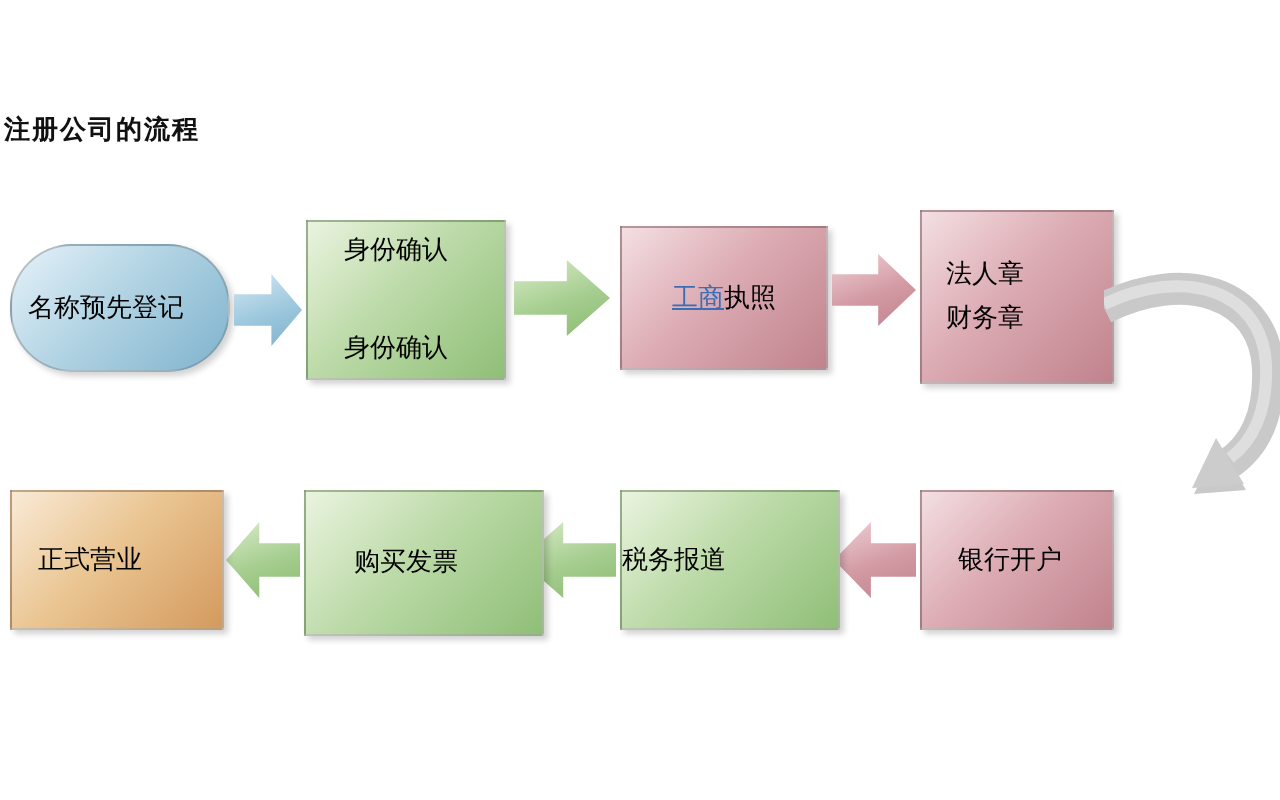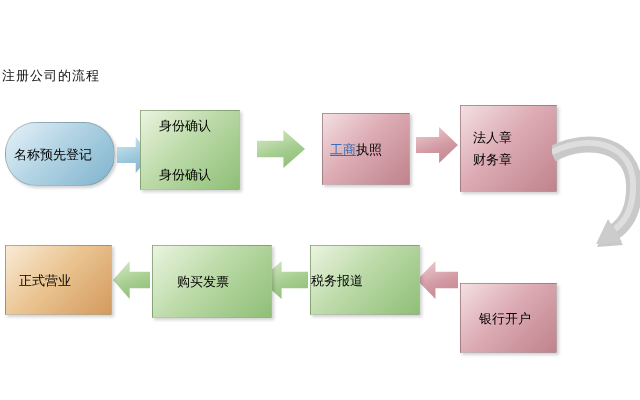--- a/index.html
+++ b/index.html
@@ -4,22 +4,22 @@
 <style>
   html,body{margin:0;padding:0;}
   body{
     width:640px;height:400px;background:#ffffff;
     font-family:"DejaVu Sans","Liberation Sans",sans-serif;
     -webkit-font-smoothing:antialiased;
   }
   .stage{position:relative;width:640px;height:400px;background:#fff;overflow:hidden;}
 
   .title{
-    position:absolute;left:2px;top:67px;
-    font-size:13px;font-weight:normal;color:#111;
+    position:absolute;left:2px;top:56px;
+    font-size:13px;font-weight:bold;color:#111;
     letter-spacing:1px;
   }
 
   .box{
     position:absolute;
     display:flex;flex-direction:column;justify-content:center;
     font-size:13px;color:#000;
     border:1px solid rgba(110,110,110,.35);
     box-shadow:2px 2px 3px rgba(0,0,0,.18);
     box-sizing:border-box;
@@ -53,48 +53,48 @@
 <div class="stage">
 
   <div class="title">注册公司的流程</div>
 
   <div class="box blue" style="left:5px;top:122px;width:110px;height:64px;padding-left:8px;">
     <span>名称预先登记</span>
   </div>
 
   <div class="arrow arrow-right blue" style="left:117px;top:137px;width:34px;height:36px;"></div>
 
-  <div class="box green" style="left:140px;top:110px;width:100px;height:80px;padding-left:18px;gap:28px;">
+  <div class="box green" style="left:153px;top:110px;width:100px;height:80px;padding-left:18px;gap:28px;">
     <span>身份确认</span>
     <span>身份确认</span>
   </div>
 
   <div class="arrow arrow-right green" style="left:257px;top:130px;width:48px;height:38px;"></div>
 
-  <div class="box pink" style="left:322px;top:113px;width:88px;height:72px;padding-left:7px;">
+  <div class="box pink" style="left:310px;top:113px;width:104px;height:72px;padding-left:25px;">
     <span><a class="link">工商</a><span>执照</span></span>
   </div>
 
   <div class="arrow arrow-right pink" style="left:416px;top:127px;width:42px;height:36px;"></div>
 
   <div class="box pink" style="left:460px;top:105px;width:97px;height:87px;padding-left:12px;gap:1px;">
     <span>法人章</span>
     <span>财务章</span>
   </div>
 
   <div class="curve-wrap">
     <svg width="88" height="118" viewBox="0 0 88 118" xmlns="http://www.w3.org/2000/svg">
       <path d="M 0 22 C 40 2, 80 14, 82 52 C 83 78, 74 92, 62 100" fill="none" stroke="#c9c9c9" stroke-width="16"></path>
       <path d="M 0 20 C 40 1, 79 13, 81 50 C 82 74, 74 89, 63 97" fill="none" stroke="#dedede" stroke-width="6"></path>
       <polygon points="69,111 55,88 43,113" fill="#c9c9c9" transform="translate(2,2)"></polygon>
       <polygon points="70,110 56,87 44,112" fill="#cccccc"></polygon>
     </svg>
   </div>
 
-  <div class="box pink" style="left:460px;top:245px;width:97px;height:70px;padding-left:18px;margin-top:38px;">
+  <div class="box pink" style="left:460px;top:245px;width:97px;height:70px;padding-left:18px;">
     <span>银行开户</span>
   </div>
 
   <div class="arrow arrow-left pink" style="left:417px;top:261px;width:41px;height:38px;"></div>
 
   <div class="box green" style="left:310px;top:245px;width:110px;height:70px;">
     <span>税务报道</span>
   </div>
 
   <div class="arrow arrow-left green" style="left:260px;top:261px;width:48px;height:38px;"></div>

